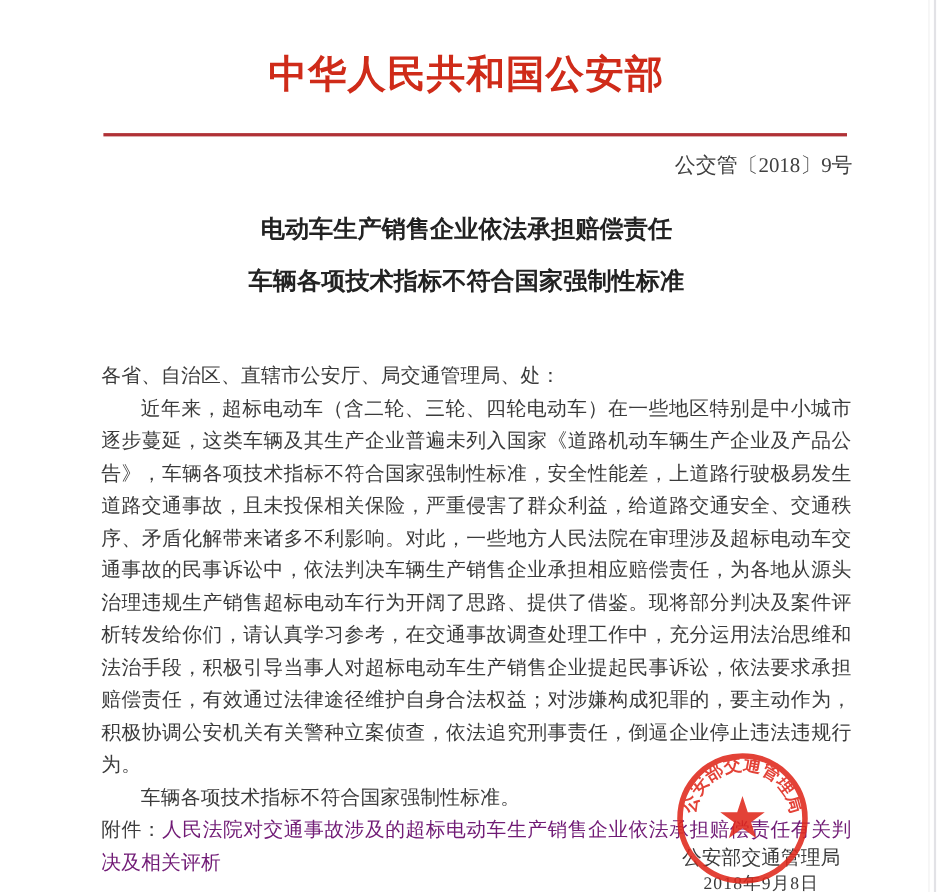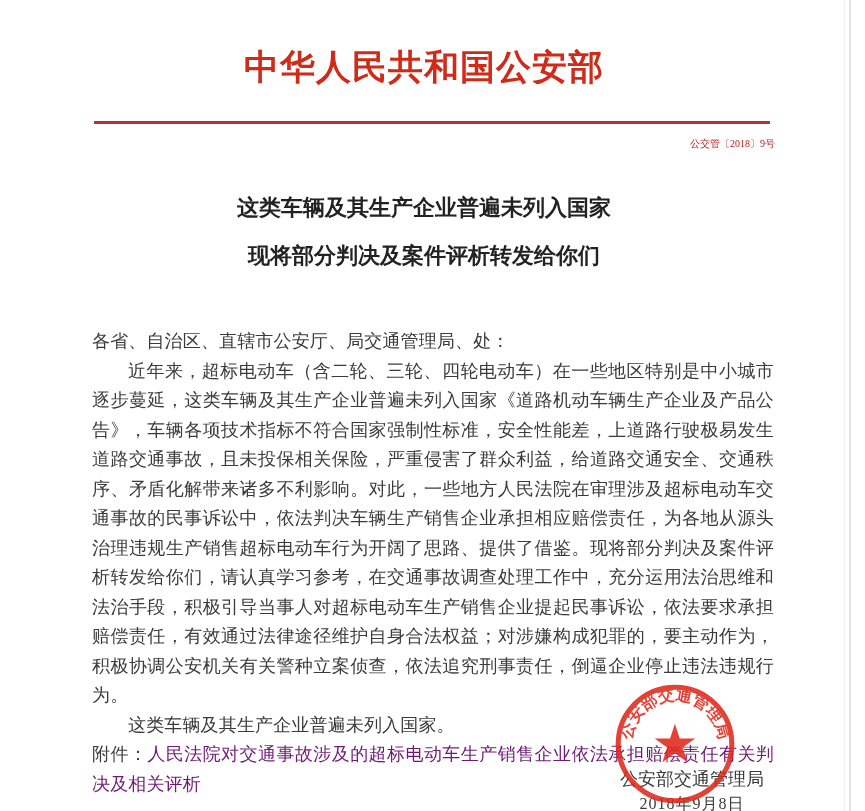--- a/index.html
+++ b/index.html
@@ -31,22 +31,22 @@
     white-space: nowrap;
   }
   .red-line {
     position: absolute; top: 121px; left: 94px;
     width: 676px; height: 3px;
     background: #b03136;
   }
   .doc-no {
     position: absolute; top: 137px; left: 94px; width: 681px;
     text-align: right;
-    font-size: 10px;
-    color: #b91c1c;
+    font-size: 19px;
+    color: #404040;
   }
   .doc-title {
     position: absolute; top: 184px; left: 0; width: 848px;
     text-align: center;
     font-size: 22px;
     font-weight: bold;
     color: #222222;
     line-height: 48px;
   }
   .body-block {
@@ -96,28 +96,28 @@
 
 <div class="page">
 
   <div class="org-title">中华人民共和国公安部</div>
 
   <div class="red-line"></div>
 
   <div class="doc-no">公交管〔2018〕9号</div>
 
   <div class="doc-title">
-    <div>这类车辆及其生产企业普遍未列入国家</div>
-    <div>现将部分判决及案件评析转发给你们</div>
+    <div>电动车生产销售企业依法承担赔偿责任</div>
+    <div>车辆各项技术指标不符合国家强制性标准</div>
   </div>
 
   <div class="body-block">
     <p>各省、自治区、直辖市公安厅、局交通管理局、处：</p>
     <p class="indent">近年来，超标电动车（含二轮、三轮、四轮电动车）在一些地区特别是中小城市逐步蔓延，这类车辆及其生产企业普遍未列入国家《道路机动车辆生产企业及产品公告》，车辆各项技术指标不符合国家强制性标准，安全性能差，上道路行驶极易发生道路交通事故，且未投保相关保险，严重侵害了群众利益，给道路交通安全、交通秩序、矛盾化解带来诸多不利影响。对此，一些地方人民法院在审理涉及超标电动车交通事故的民事诉讼中，依法判决车辆生产销售企业承担相应赔偿责任，为各地从源头治理违规生产销售超标电动车行为开阔了思路、提供了借鉴。现将部分判决及案件评析转发给你们，请认真学习参考，在交通事故调查处理工作中，充分运用法治思维和法治手段，积极引导当事人对超标电动车生产销售企业提起民事诉讼，依法要求承担赔偿责任，有效通过法律途径维护自身合法权益；对涉嫌构成犯罪的，要主动作为，积极协调公安机关有关警种立案侦查，依法追究刑事责任，倒逼企业停止违法违规行为。</p>
-    <p class="indent">这类车辆及其生产企业普遍未列入国家。</p>
+    <p class="indent">车辆各项技术指标不符合国家强制性标准。</p>
     <p class="attachment-line"><span>附件：</span><span class="attachment-link">人民法院对交通事故涉及的超标电动车生产销售企业依法承担赔偿责任有关判决及相关评析</span></p>
   </div>
 
   <div class="sign-block">
     <div class="signer">公安部交通管理局</div>
     <div class="sign-date">2018年9月8日</div>
   </div>
 
   <svg class="seal" viewBox="0 0 140 140">
     <circle cx="70" cy="70" r="56" fill="none" stroke="#e0281c" stroke-width="5"></circle>

